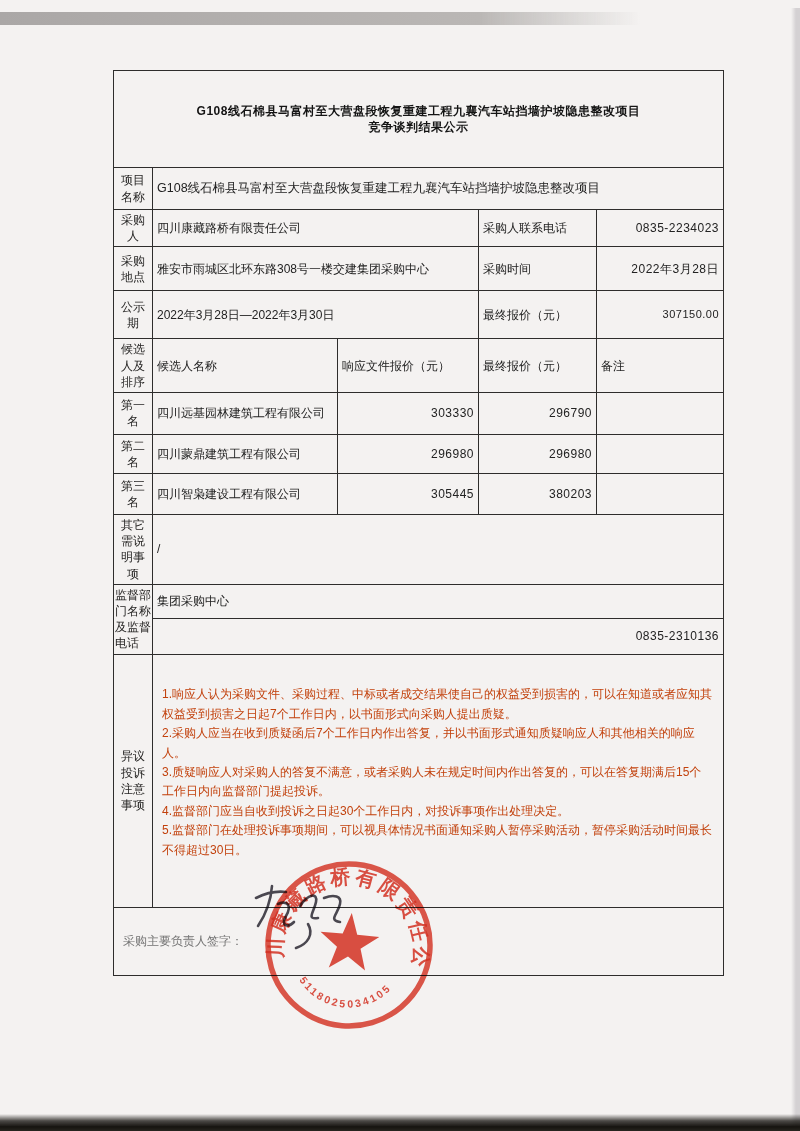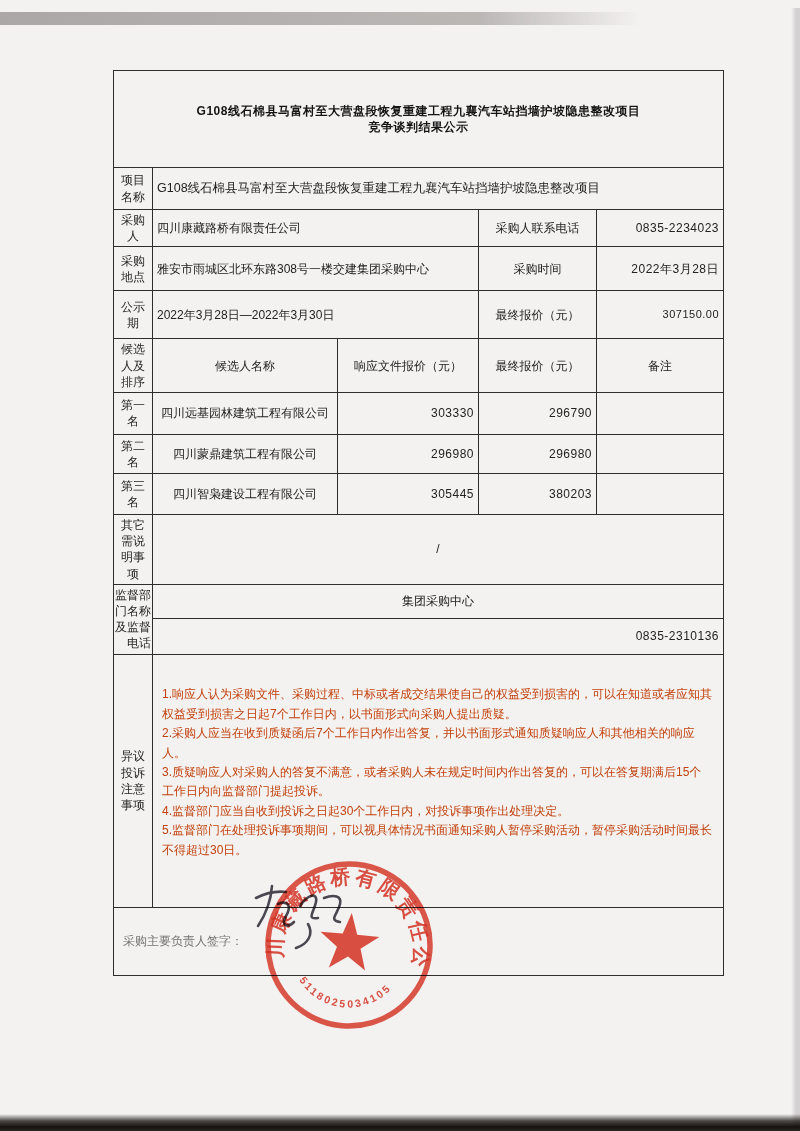--- a/index.html
+++ b/index.html
@@ -38,21 +38,21 @@
     overflow:hidden;
   }
   td.title-cell{
     font-size:16.5px;font-weight:bold;text-align:center;color:#141414;
     letter-spacing:.5px;line-height:1.65;padding:6px 10px;
   }
   td.lbl{
     text-align:center;padding:2px 1px 2px 2px;word-break:break-all;
     font-size:12px;line-height:1.4;color:#262524;
   }
-  td.ctr{text-align:center;}
+  td.ctr{text-align:left;}
   td.lft{text-align:left;padding-left:9px;}
   td.num{text-align:right;letter-spacing:.5px;}
   .obj-cell{padding:10px 10px 26px 9px !important;}
   .obj-item{font-size:12px;line-height:1.62;color:#c2410c;}
   .sig-cell{padding-left:9px !important;font-size:13.5px;color:#737373;}
   .sig-label{display:inline-block;}
   
   .signature{
     position:absolute;left:248px;top:876px;width:130px;height:78px;
     mix-blend-mode:multiply;pointer-events:none;
@@ -146,21 +146,21 @@
       <td class="num">380203</td>
       <td class="ctr"></td>
     </tr>
 
     <tr style="height:48px">
       <td class="lbl">其它需说明事项</td>
       <td class="ctr" colspan="4">/</td>
     </tr>
 
     <tr style="height:34px">
-      <td class="lbl" rowspan="2" style="text-align:right;padding:2px 1px;">监督部门名称及监督电话</td>
+      <td class="lbl" rowspan="2" style="text-align:left;padding:2px 1px;">监督部门名称及监督电话</td>
       <td class="ctr" colspan="4">集团采购中心</td>
     </tr>
     <tr style="height:36px">
       <td class="num" colspan="4">0835-2310136</td>
     </tr>
 
     <tr style="height:253px">
       <td class="lbl">异议投诉注意事项</td>
       <td class="obj-cell" colspan="4">
         <div class="obj-item">1.响应人认为采购文件、采购过程、中标或者成交结果使自己的权益受到损害的，可以在知道或者应知其权益受到损害之日起7个工作日内，以书面形式向采购人提出质疑。</div>

